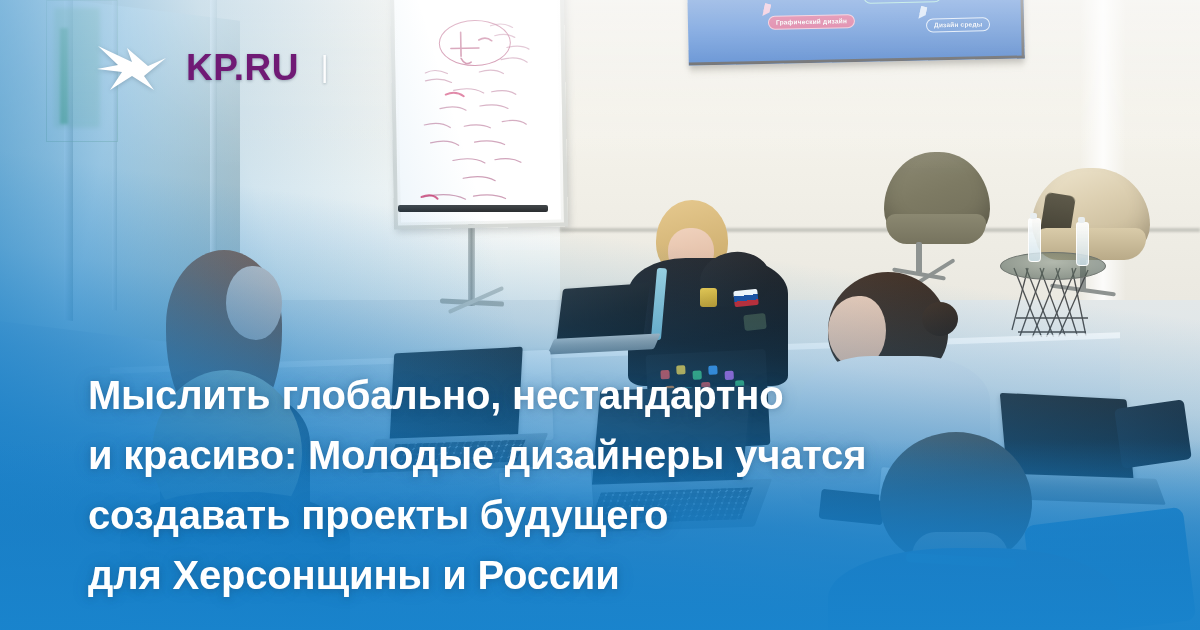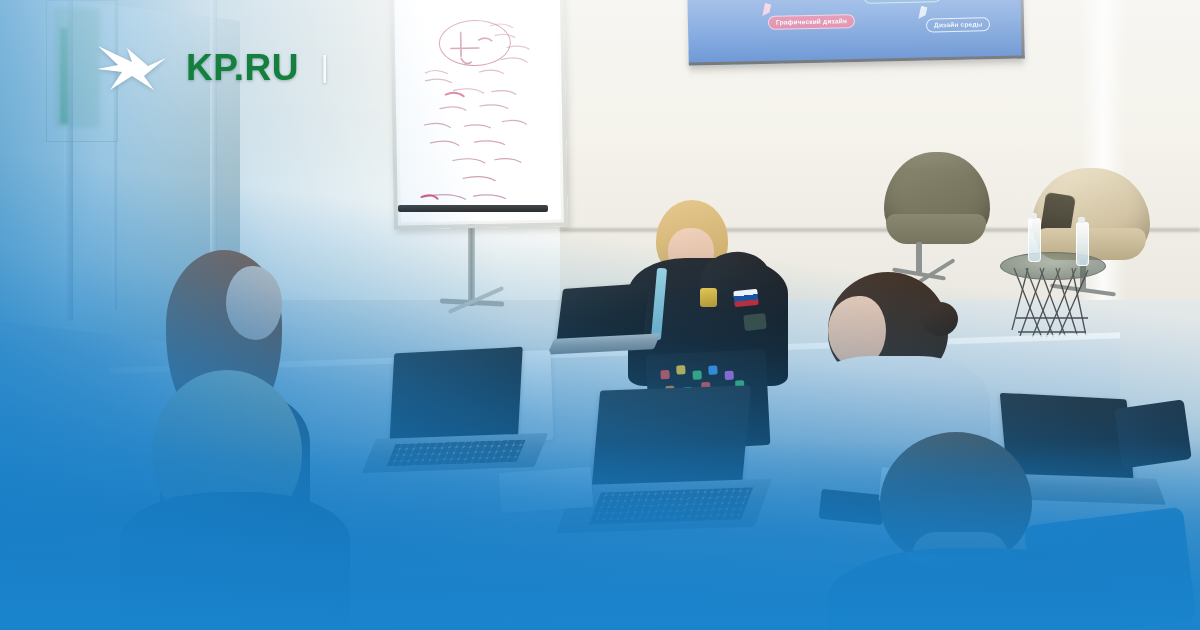--- a/index.html
+++ b/index.html
@@ -535,21 +535,21 @@
   }
   .brand-logo {
     width: 74px; height: 62px;
     flex: none;
     display: block;
     filter: drop-shadow(0 1px 2px rgba(40,60,80,.28));
   }
   .brand-name {
     font-size: 37px;
     font-weight: 700;
-    color: #15803d;
+    color: #701a75;
     letter-spacing: .5px;
     margin-left: 16px;
     line-height: 1;
     text-shadow: 0 1px 3px rgba(40,60,80,.35);
   }
   .brand-sep {
     color: #ffffff;
     font-size: 30px;
     font-weight: 400;
     margin: 0 22px;
@@ -775,14 +775,18 @@
   <div class="brand-overlay-bottom"></div>
 
   <div class="header">
     <svg class="brand-logo" viewBox="0 0 74 62">
       <path d="M2 10 L36 26 L31 12 L52 30 L70 22 L48 40 L58 54 L36 40 L14 54 L26 36 L1 33 L22 29 Z" fill="#ffffff"></path>
     </svg>
     <span class="brand-name">KP.RU</span>
     <span class="brand-sep">|</span>
   </div>
 
+  <h1 class="headline">Мыслить глобально, нестандартно
+и красиво: Молодые дизайнеры учатся
+создавать проекты будущего
+для Херсонщины и России</h1>
 
 </div>
 
 </body></html>

